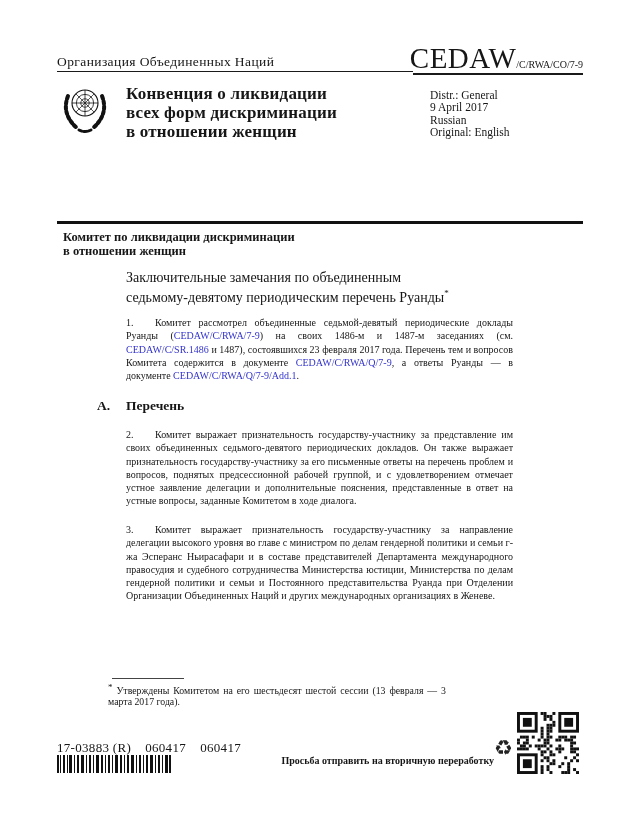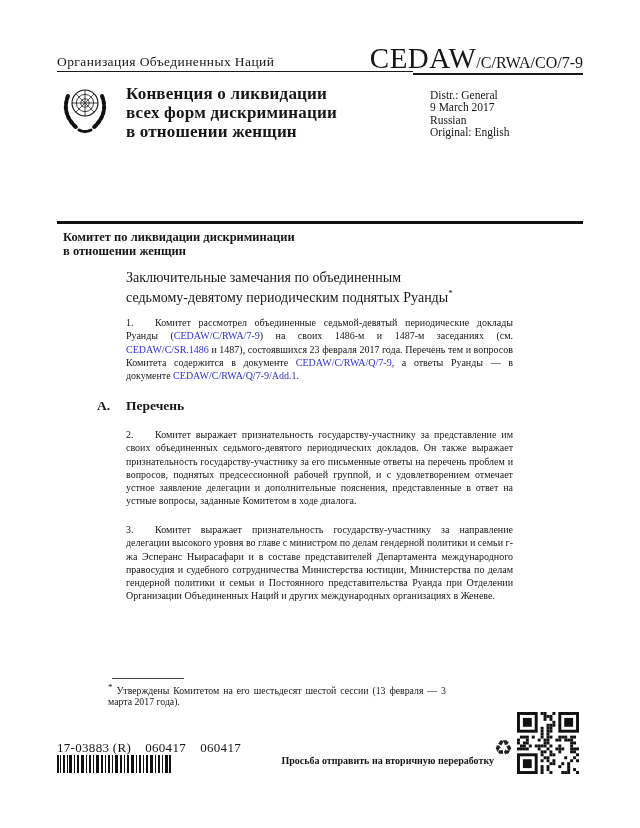--- a/index.html
+++ b/index.html
@@ -4,21 +4,21 @@
 <style>
   html,body { margin:0; padding:0; background:#fff; }
   .page {
     position:relative; width:640px; height:828px; background:#ffffff;
     font-family:"Liberation Serif", serif; color:#161616; overflow:hidden;
   }
   
   .org-name { position:absolute; left:57px; top:54px; font-size:13.5px; letter-spacing:.4px; }
   .symbol-block { position:absolute; right:57px; top:42px; text-align:right; white-space:nowrap; }
   .sym-big   { font-size:29px; letter-spacing:.5px; }
-  .sym-small { font-size:16px; }
+  .sym-small { font-size:10px; }
   .rule-left  { position:absolute; left:57px;  top:71px; width:356px; height:1px;  background:#1a1a1a; }
   .rule-right { position:absolute; left:413px; top:73px; width:170px; height:2px;  background:#1a1a1a; }
   .emblem { position:absolute; left:59px; top:84px; width:52px; height:52px; }
   .conv-title { position:absolute; left:126px; top:84px; font-size:17px; font-weight:bold; line-height:19px; letter-spacing:.2px; }
   .distr-block { position:absolute; left:430px; top:89px; font-size:11.5px; line-height:12.4px; }
   .thick-rule { position:absolute; left:57px; top:221px; width:526px; height:3px; background:#111; }
   
   .committee { position:absolute; left:63px; top:231px; font-size:12.5px; font-weight:bold; line-height:13.8px; }
   .doc-title { position:absolute; left:126px; top:270px; width:400px; font-size:14px; font-weight:normal; line-height:15.8px; }
   .doc-title sup, .footnote sup { font-size:9px; }
@@ -75,35 +75,35 @@
   </div>
 
   <div class="conv-title">
     <div>Конвенция о ликвидации</div>
     <div>всех форм дискриминации</div>
     <div>в отношении женщин</div>
   </div>
 
   <div class="distr-block">
     <div>Distr.: General</div>
-    <div>9 March 2017</div>
+    <div>9 April 2017</div>
     <div>Russian</div>
     <div>Original: English</div>
   </div>
 
   <div class="thick-rule"></div>
 
   <div class="committee">
     <div>Комитет по ликвидации дискриминации</div>
     <div>в отношении женщин</div>
   </div>
 
   <div class="doc-title">
     <div>Заключительные замечания по объединенным</div>
-    <div><span>седьмому-девятому периодическим поднятых Руанды</span><sup>*</sup></div>
+    <div><span>седьмому-девятому периодическим перечень Руанды</span><sup>*</sup></div>
   </div>
 
   <p class="body-par" style="top:316px"><span class="par-num">1.</span><span><span>Комитет рассмотрел объединенные седьмой-девятый периодические доклады Руанды (</span><span class="doclink" style="color: rgb(51, 51, 204);">CEDAW/C/RWA/7-9</span><span>) на своих 1486-м и 1487-м заседаниях (см. </span><span class="doclink" style="color: rgb(51, 51, 204);">CEDAW/C/SR.1486</span><span> и 1487), состоявшихся 23 февраля 2017 года. Перечень тем и вопросов Комитета содержится в документе </span><span class="doclink" style="color: rgb(51, 51, 204);">CEDAW/C/RWA/Q/7-9</span><span>, а ответы Руанды — в документе </span><span class="doclink" style="color: rgb(51, 51, 204);">CEDAW/C/RWA/Q/7-9/Add.1</span><span>.</span></span></p>
 
   <div class="sec-head"><span class="sec-label">A.</span><span>Перечень</span></div>
 
   <p class="body-par" style="top:428px"><span class="par-num">2.</span><span><span>Комитет выражает признательность государству-участнику за представление им своих объединенных седьмого-девятого периодических докладов. Он также выражает признательность государству-участнику за его письменные ответы на перечень проблем и вопросов, поднятых предсессионной рабочей группой, и с удовлетворением отмечает устное заявление делегации и дополнительные пояснения, представленные в ответ на устные вопросы, заданные Комитетом в ходе диалога.</span></span></p>
 
   <p class="body-par" style="top:523px"><span class="par-num">3.</span><span><span>Комитет выражает признательность государству-участнику за направление делегации высокого уровня во главе с министром по делам гендерной политики и семьи г-жа Эсперанс Ньирасафари и в составе представителей Департамента международного правосудия и судебного сотрудничества Министерства юстиции, Министерства по делам гендерной политики и семьи и Постоянного представительства Руанда при Отделении Организации Объединенных Наций и других международных организациях в Женеве.</span></span></p>
 

